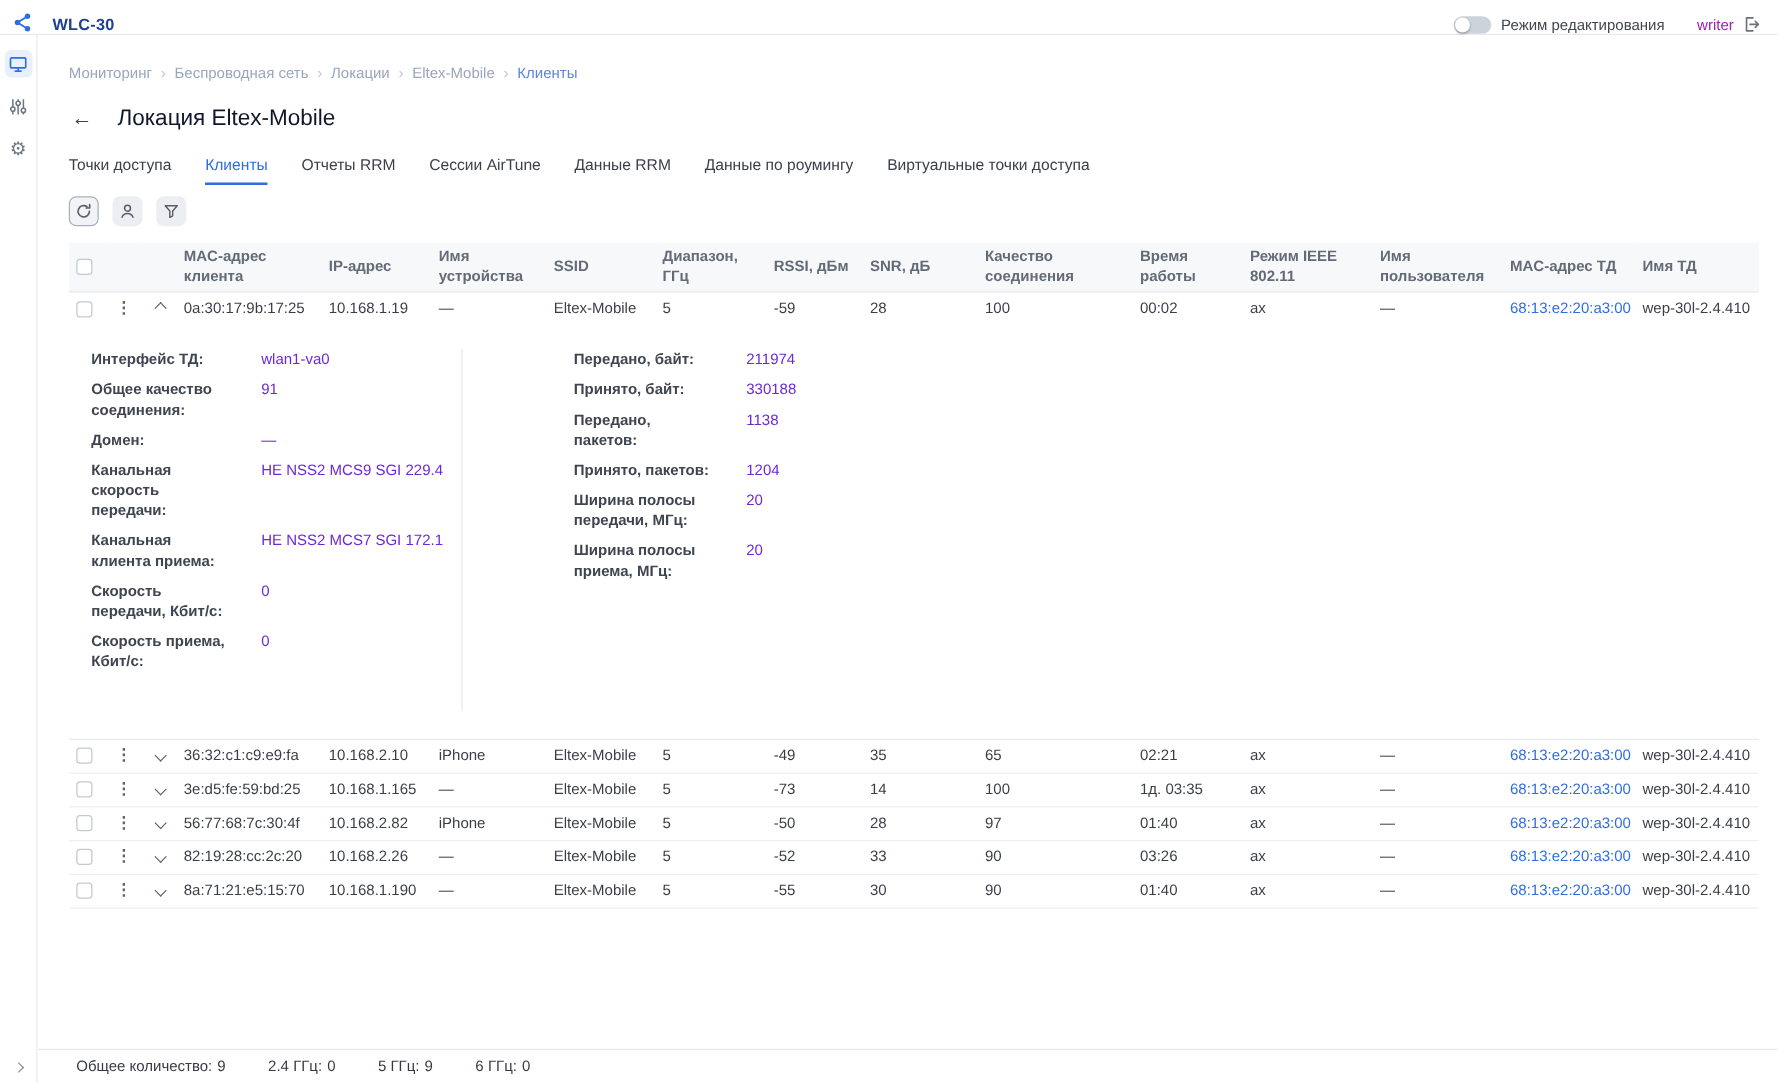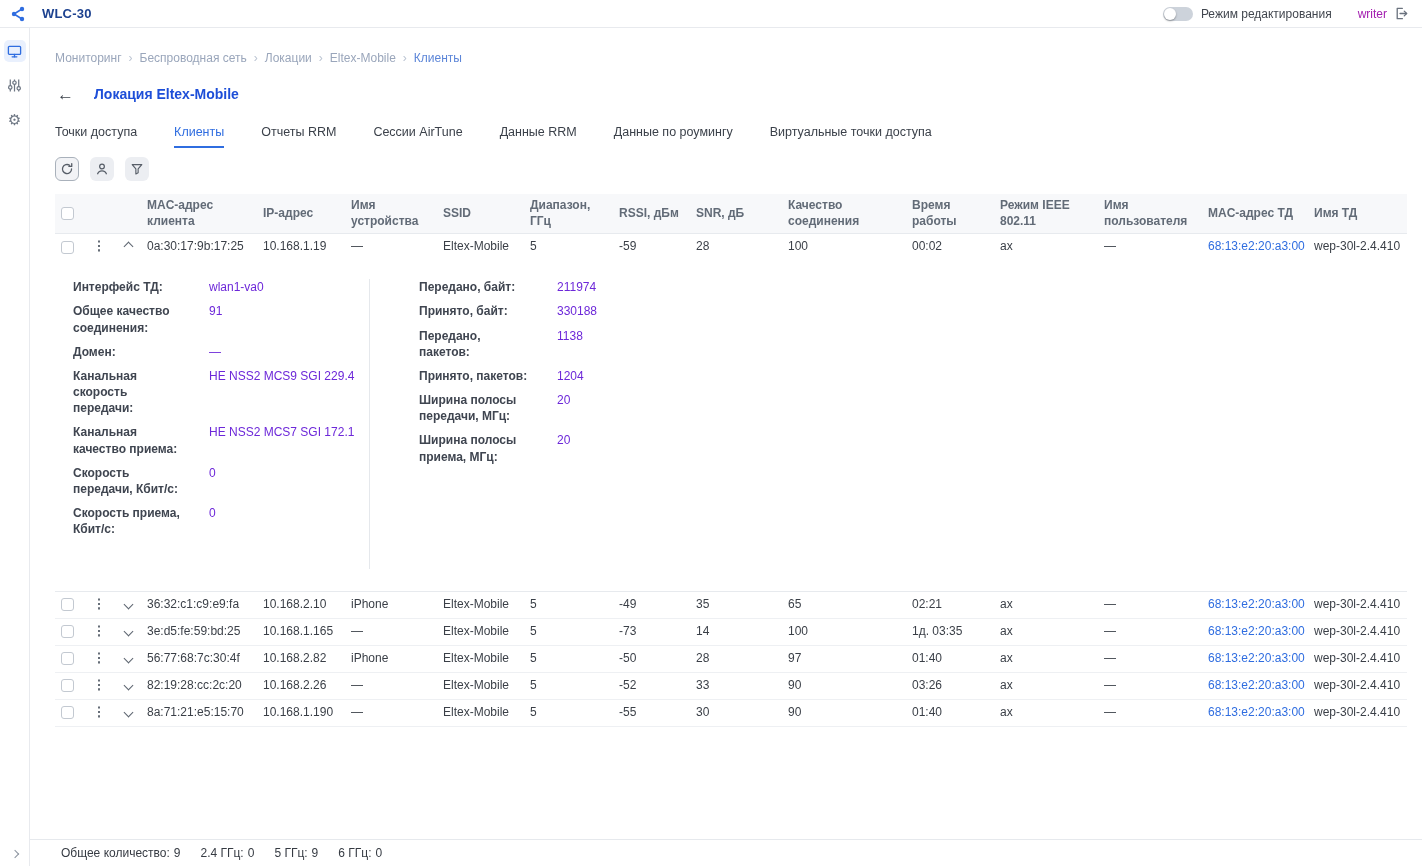--- a/index.html
+++ b/index.html
@@ -4,21 +4,21 @@
 <style>
   * { box-sizing: border-box; }
   html,body { margin:0; padding:0; }
   body {
     width:1422px; height:866px; position:relative; overflow:hidden;
     font-family:"Liberation Sans", sans-serif; background:#ffffff; color:#3a3f47;
   }
 
   
   .topbar { position:absolute; top:0; left:0; right:0; height:28px; background:#fff;
-    border-bottom:1px solid #e8eaee; display:flex; align-items:center; z-index:10; }
+    border-bottom:1px solid #e8eaee; display:flex; align-items:flex-end; z-index:10; }
   .logo { margin-left:9px; display:flex; align-items:center; }
   .app-title { margin-left:15px; font-size:13px; font-weight:bold; color:#1c418f; letter-spacing:.2px; }
   .topbar-right { margin-left:auto; display:flex; align-items:center; padding-right:14px; }
   .toggle { width:30px; height:14px; border-radius:8px; background:#cdd3db; position:relative; cursor:pointer; flex:none; }
   .toggle-knob { position:absolute; left:1px; top:1px; width:12px; height:12px; border-radius:50%;
     background:#fff; box-shadow:0 1px 2px rgba(0,0,0,.35); }
   .toggle-label { font-size:12px; color:#41464e; margin-left:8px; }
   .user-name { font-size:12px; color:#a21caf; margin-left:26px; }
   .logout { margin-left:6px; cursor:pointer; display:flex; align-items:center; }
 
@@ -35,23 +35,23 @@
   
   .main { position:absolute; top:28px; left:30px; right:0; bottom:0; background:#fff; overflow:hidden; }
 
   .breadcrumb { margin:23px 0 0 25px; display:flex; align-items:center; gap:7px; font-size:12px; color:#9aa6bb; }
   .crumb { cursor:pointer; white-space:nowrap; }
   .crumb.current { color:#5d86d8; }
   .crumb-sep { color:#bcc5d3; }
 
   .title-row { margin:18px 0 0 27px; display:flex; align-items:center; gap:20px; height:22px; }
   .back-arrow { font-size:17px; line-height:1; color:#3d434c; cursor:pointer; }
-  .page-title { font-size:14px; font-weight:bold; color:#1d4ed8; }
-
-  .tabs { margin:20px 0 0 25px; display:flex; gap:37px; font-size:12.5px; color:#3b414a; }
+  .page-title { font-size:18px; font-weight:normal; color:#0f172a; }
+
+  .tabs { margin:20px 0 0 25px; display:flex; gap:27px; font-size:12.5px; color:#3b414a; }
   .tab { padding-bottom:7px; cursor:pointer; border-bottom:2px solid transparent; white-space:nowrap; }
   .tab.active { color:#2f6de0; border-bottom-color:#2f6de0; }
 
   .toolbar { margin:9px 0 0 25px; display:flex; gap:11px; }
   .tool-btn { width:24px; height:24px; border-radius:6px; background:#eceef2; border:none; padding:0;
     display:flex; align-items:center; justify-content:center; cursor:pointer; }
   .tool-btn.outlined { border:1px solid #a9b1bb; background:#f2f3f6; }
 
   
   .table-wrap { margin:13px 15px 0 25px; }
@@ -74,26 +74,26 @@
   .chev.right { transform:rotate(-45deg); width:6px; height:6px; border-color:#8b939e; }
   .link { color:#2f6de0; cursor:pointer; }
 
   
   .details { display:flex; align-items:flex-start; padding:19px 0 22px 18px; }
   .d-col { display:flex; flex-direction:column; gap:8px; }
   .d-col-left { width:297px; border-right:1px solid #e5e8ec; padding-right:10px; min-height:290px; }
   .d-col-right { padding-left:49px; }
   .d-row { display:flex; align-items:flex-start; font-size:12px; }
   .d-label { width:112px; margin-right:24px; flex:none; font-weight:bold; color:#3f4550; line-height:1.35; }
-  .d-col-right .d-label { width:114px; }
+  .d-col-right .d-label { width:114px;margin-left:40px; }
   .d-value { color:#6d28d9; line-height:1.35; max-width:150px; }
 
   
   .footer { position:absolute; left:0; right:0; bottom:0; height:27px; background:#fff;
-    border-top:1px solid #e6e9ed; display:flex; align-items:center; padding-left:31px; gap:20px;
+    border-top:1px solid #e6e9ed; display:flex; align-items:center; padding-left:31px; gap:34px;
     font-size:12px; color:#363b43; }
   .f-item { display:flex; gap:4px; white-space:nowrap; }
 </style>
 </head>
 <body>
 
 <div class="topbar">
   <span class="logo">
     <svg width="18" height="18" viewBox="0 0 18 18">
       <g stroke="#2f6de0" stroke-width="1.5" fill="none">
@@ -270,21 +270,21 @@
                   </div>
                 <div class="d-row">
                     <span class="d-label">Домен:</span>
                     <span class="d-value">—</span>
                   </div>
                 <div class="d-row">
                     <span class="d-label">Канальная скорость передачи:</span>
                     <span class="d-value">HE NSS2 MCS9 SGI 229.4</span>
                   </div>
                 <div class="d-row">
-                    <span class="d-label">Канальная качество приема:</span>
+                    <span class="d-label">Канальная клиента приема:</span>
                     <span class="d-value">HE NSS2 MCS7 SGI 172.1</span>
                   </div>
                 <div class="d-row">
                     <span class="d-label">Скорость передачи, Кбит/с:</span>
                     <span class="d-value">0</span>
                   </div>
                 <div class="d-row">
                     <span class="d-label">Скорость приема, Кбит/с:</span>
                     <span class="d-value">0</span>
                   </div>

